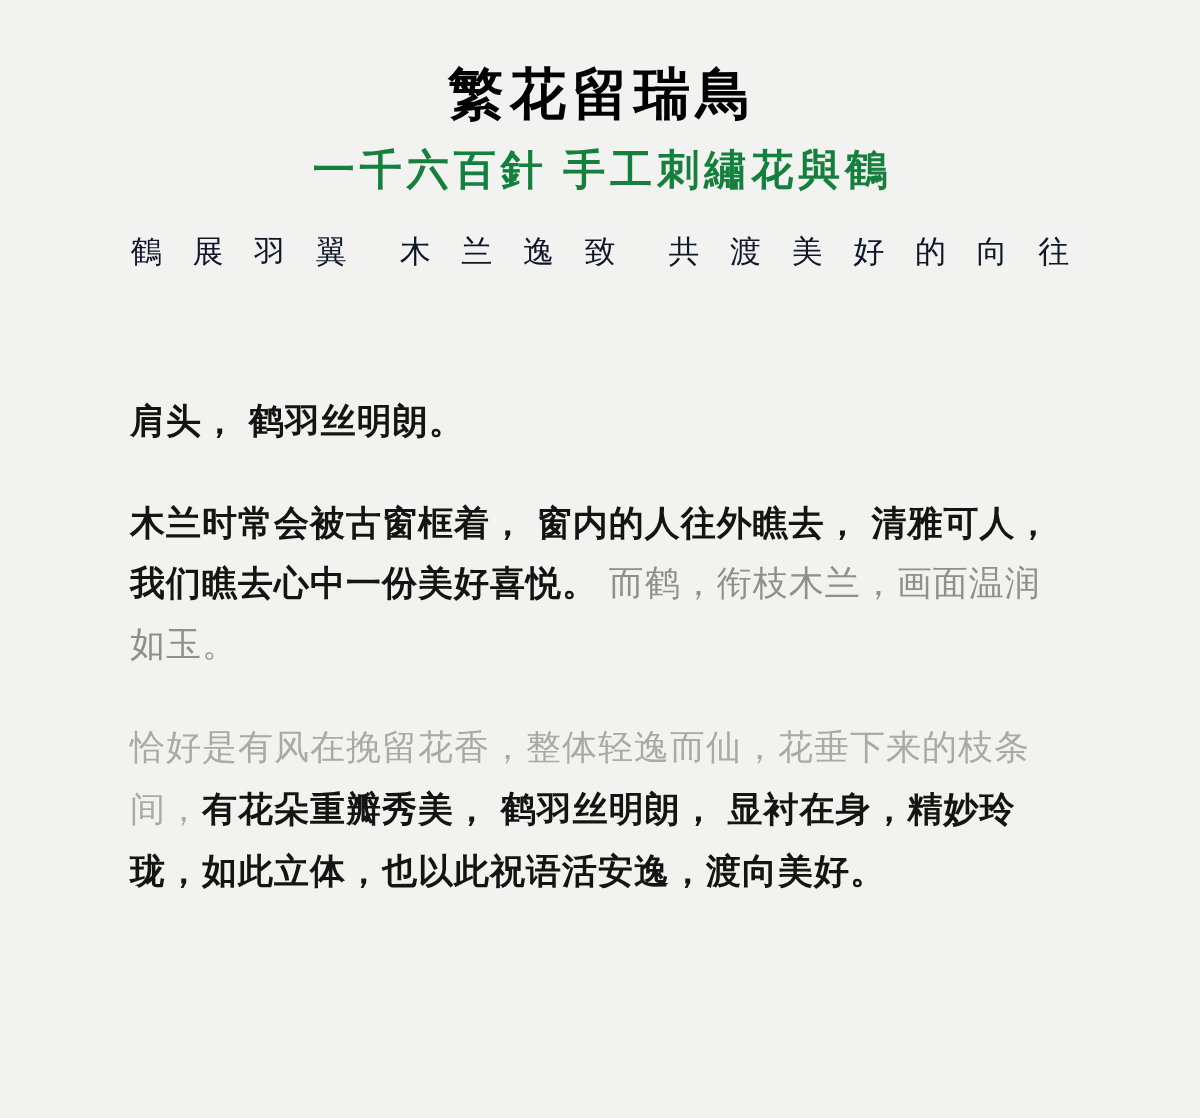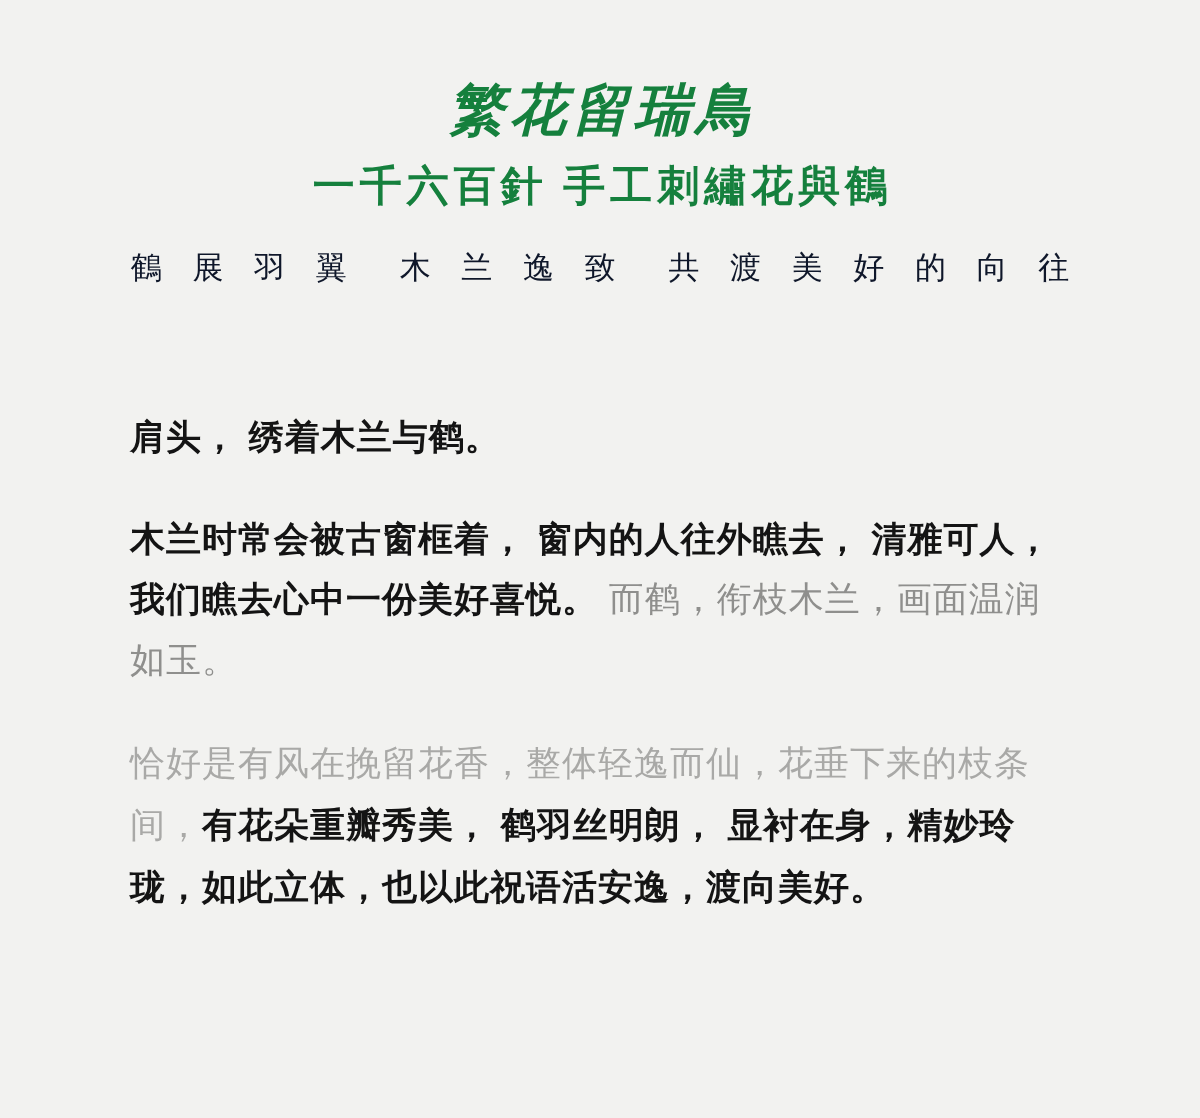--- a/index.html
+++ b/index.html
@@ -24,25 +24,24 @@
   
   .header {
     text-align: center;
     padding-top: 62px;
   }
   .main-title {
     font-family: "Liberation Serif", "DejaVu Serif", serif;
     font-size: 56px;
     font-weight: 700;
     letter-spacing: 6px;
-    color: #15803d;
+    color: #000000;
     line-height: 1.15;
-    margin: 16px;
+    margin: 0;
     text-indent: 6px;
-    font-style: italic;
   }
   .sub-title {
     font-family: Liberation Serif, serif;
     font-size: 42px;
     font-weight: 700;
     letter-spacing: 5px;
     color: #15803d;
     line-height: 1.35;
     margin: 16px 0 0 0;
     text-indent: 5px;
@@ -95,21 +94,21 @@
 
   <div class="header">
     <h1 class="main-title">繁花留瑞鳥</h1>
     <h2 class="sub-title">一千六百針 手工刺繡花與鶴</h2>
     <p class="tag-line">鶴 展 羽 翼　木 兰 逸 致　共 渡 美 好 的 向 往</p>
   </div>
 
   <div class="body-copy">
 
     <p class="para">
-      <span class="strong">肩头，  绣着木兰与鹤。</span>
+      <span class="strong">肩头，  鹤羽丝明朗。</span>
     </p>
 
     <p class="para">
       <span class="strong">木兰时常会被古窗框着，  窗内的人往外瞧去，  清雅可人，我们瞧去心中一份美好喜悦。</span><span class="muted-dark">  而鹤，衔枝木兰，画面温润如玉。</span>
     </p>
 
     <p class="para p3">
       <span class="muted">恰好是有风在挽留花香，整体轻逸而仙，花垂下来的枝条 间，</span><span class="strong">有花朵重瓣秀美，  鹤羽丝明朗，  显衬在身，精妙玲珑，如此立体，也以此祝语活安逸，渡向美好。</span>
     </p>
 

